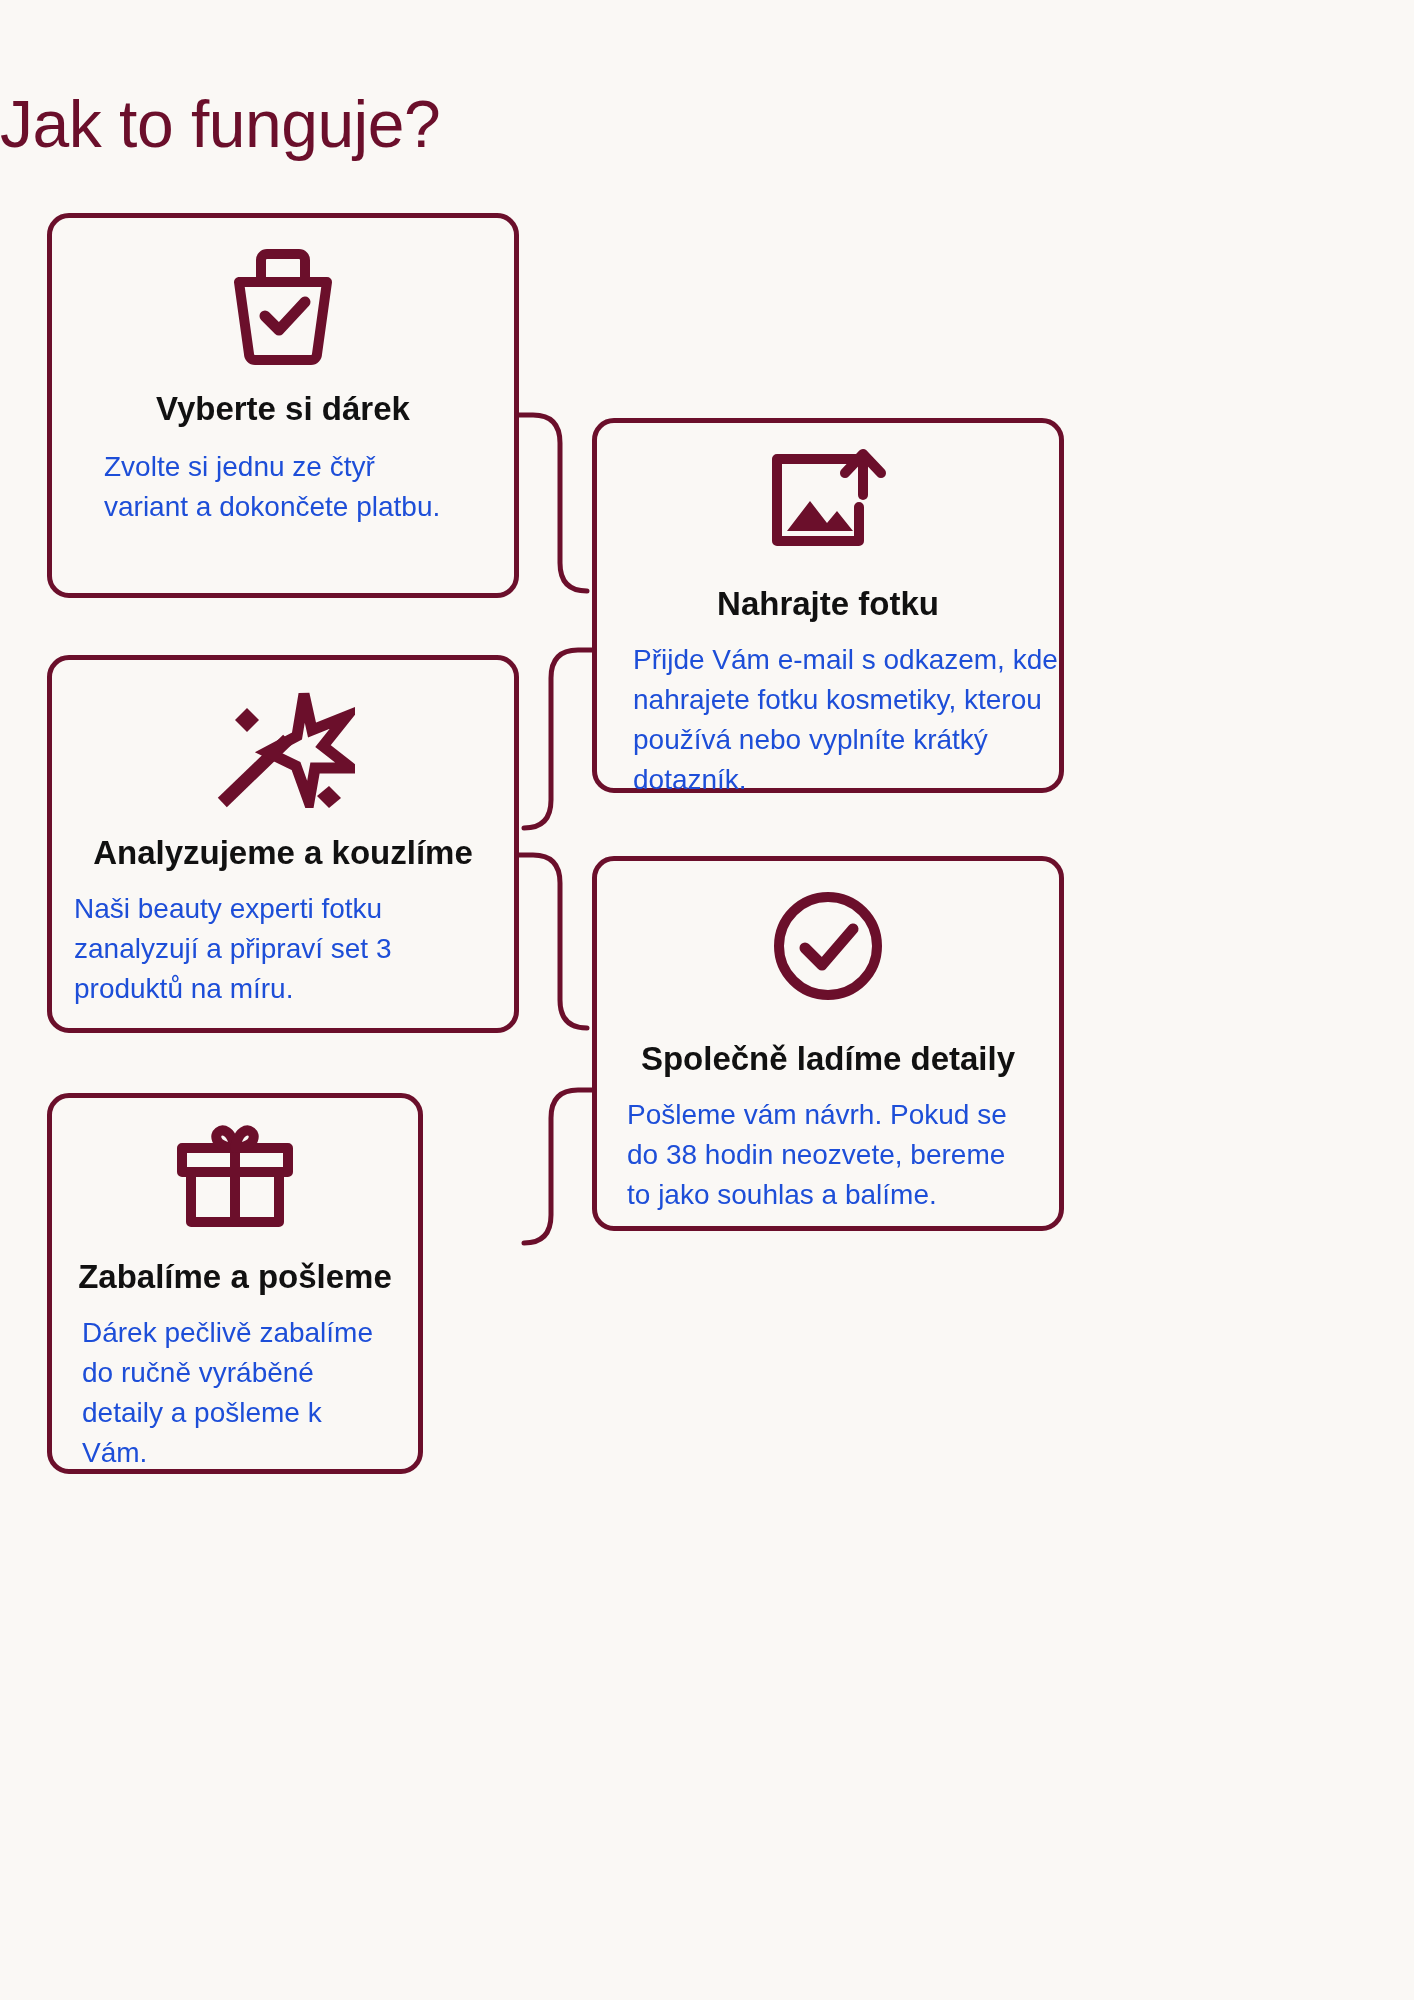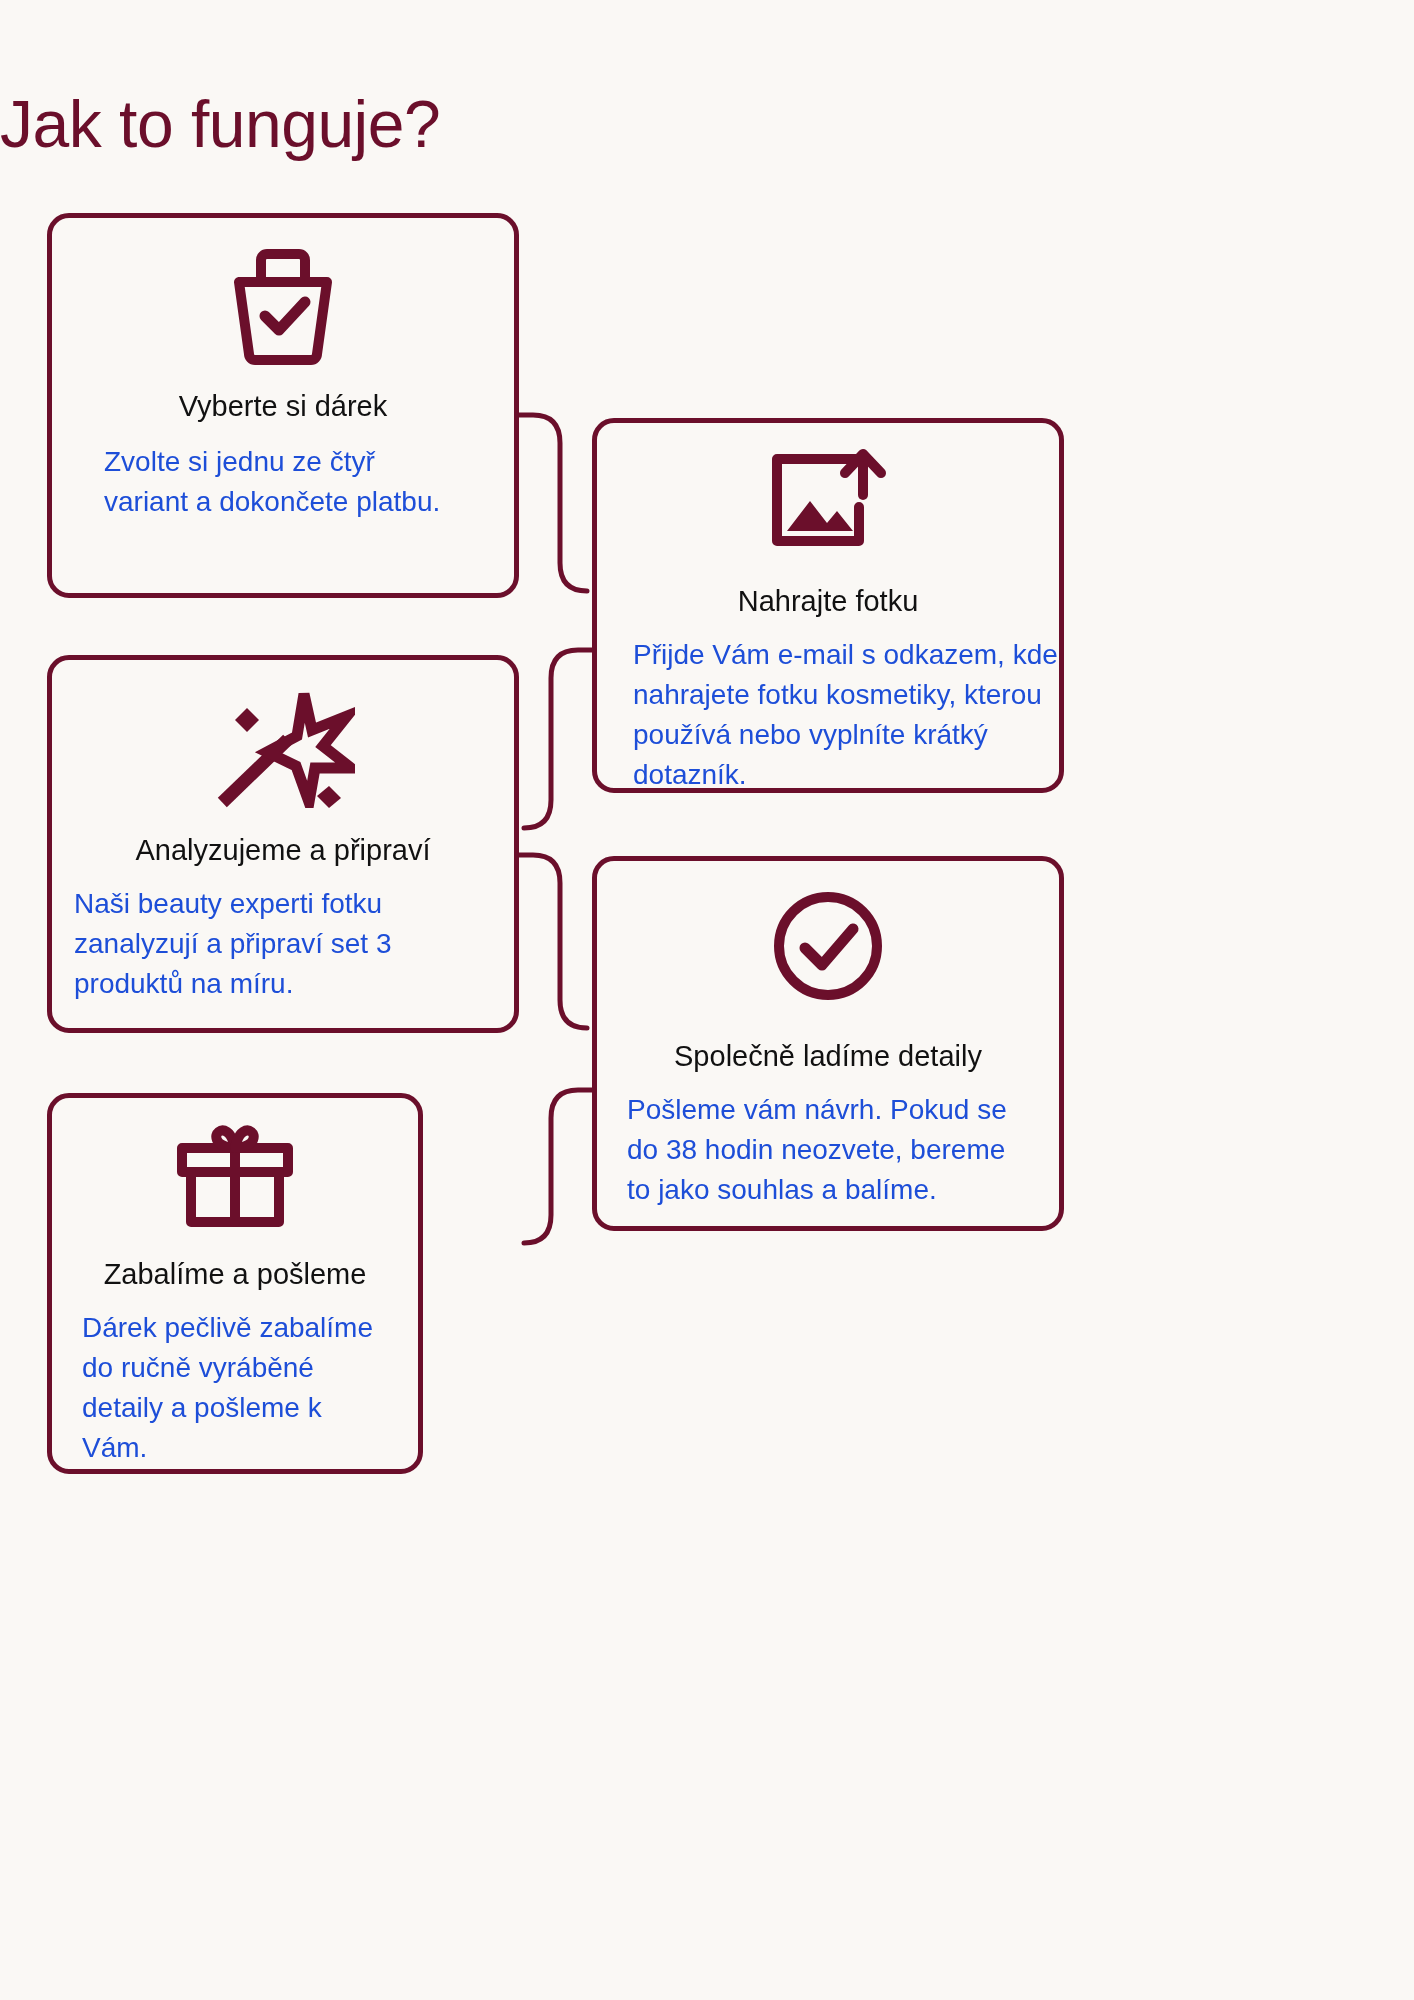--- a/index.html
+++ b/index.html
@@ -55,22 +55,22 @@
     flex-direction: column;
     align-items: center;
   }
 
   .card-icon {
     display: block;
     margin: 0 auto;
   }
 
   .card-title {
-    font-size: 29px;
-    font-weight: 400;
+    font-size: 33px;
+    font-weight: 700;
     color: #111111;
     text-align: center;
     line-height: 1.25;
     width: 100%;
   }
 
   .card-body {
     font-size: 28px;
     font-weight: 400;
     color: #1d4ed8;
@@ -159,21 +159,21 @@
       <svg class="card-icon" width="144" height="122" viewBox="0 0 144 122">
 
         <path d="M16,112 L72,58" fill="none" stroke="#6b0f2b" stroke-width="13" stroke-linecap="square"></path>
 
         <path d="M93,8 L101,44 L136,30 L112,60 L140,82 L104,82 L98,116 L85,80 L56,66 L86,50 Z" fill="none" stroke="#6b0f2b" stroke-width="11" stroke-linejoin="miter"></path>
 
         <path d="M36,22 L48,34 L36,46 L24,34 Z" fill="#6b0f2b"></path>
         <path d="M118,100 L130,112 L118,122 L106,110 Z" fill="#6b0f2b"></path>
       </svg>
     </div>
-    <div class="card-title">Analyzujeme a připraví</div>
+    <div class="card-title">Analyzujeme a kouzlíme</div>
     <div class="card-body">Naši beauty experti fotku zanalyzují a připraví set 3 produktů na míru.</div>
   </div>
 
   <div class="card" id="card-4">
     <div class="icon-wrap">
       <svg class="card-icon" width="118" height="118" viewBox="0 0 118 118">
         <g fill="none" stroke="#6b0f2b" stroke-width="10" stroke-linecap="round" stroke-linejoin="round">
           <circle cx="59" cy="59" r="49"></circle>
           <polyline points="36,61 53,78 84,42" stroke-width="11"></polyline>
         </g>

